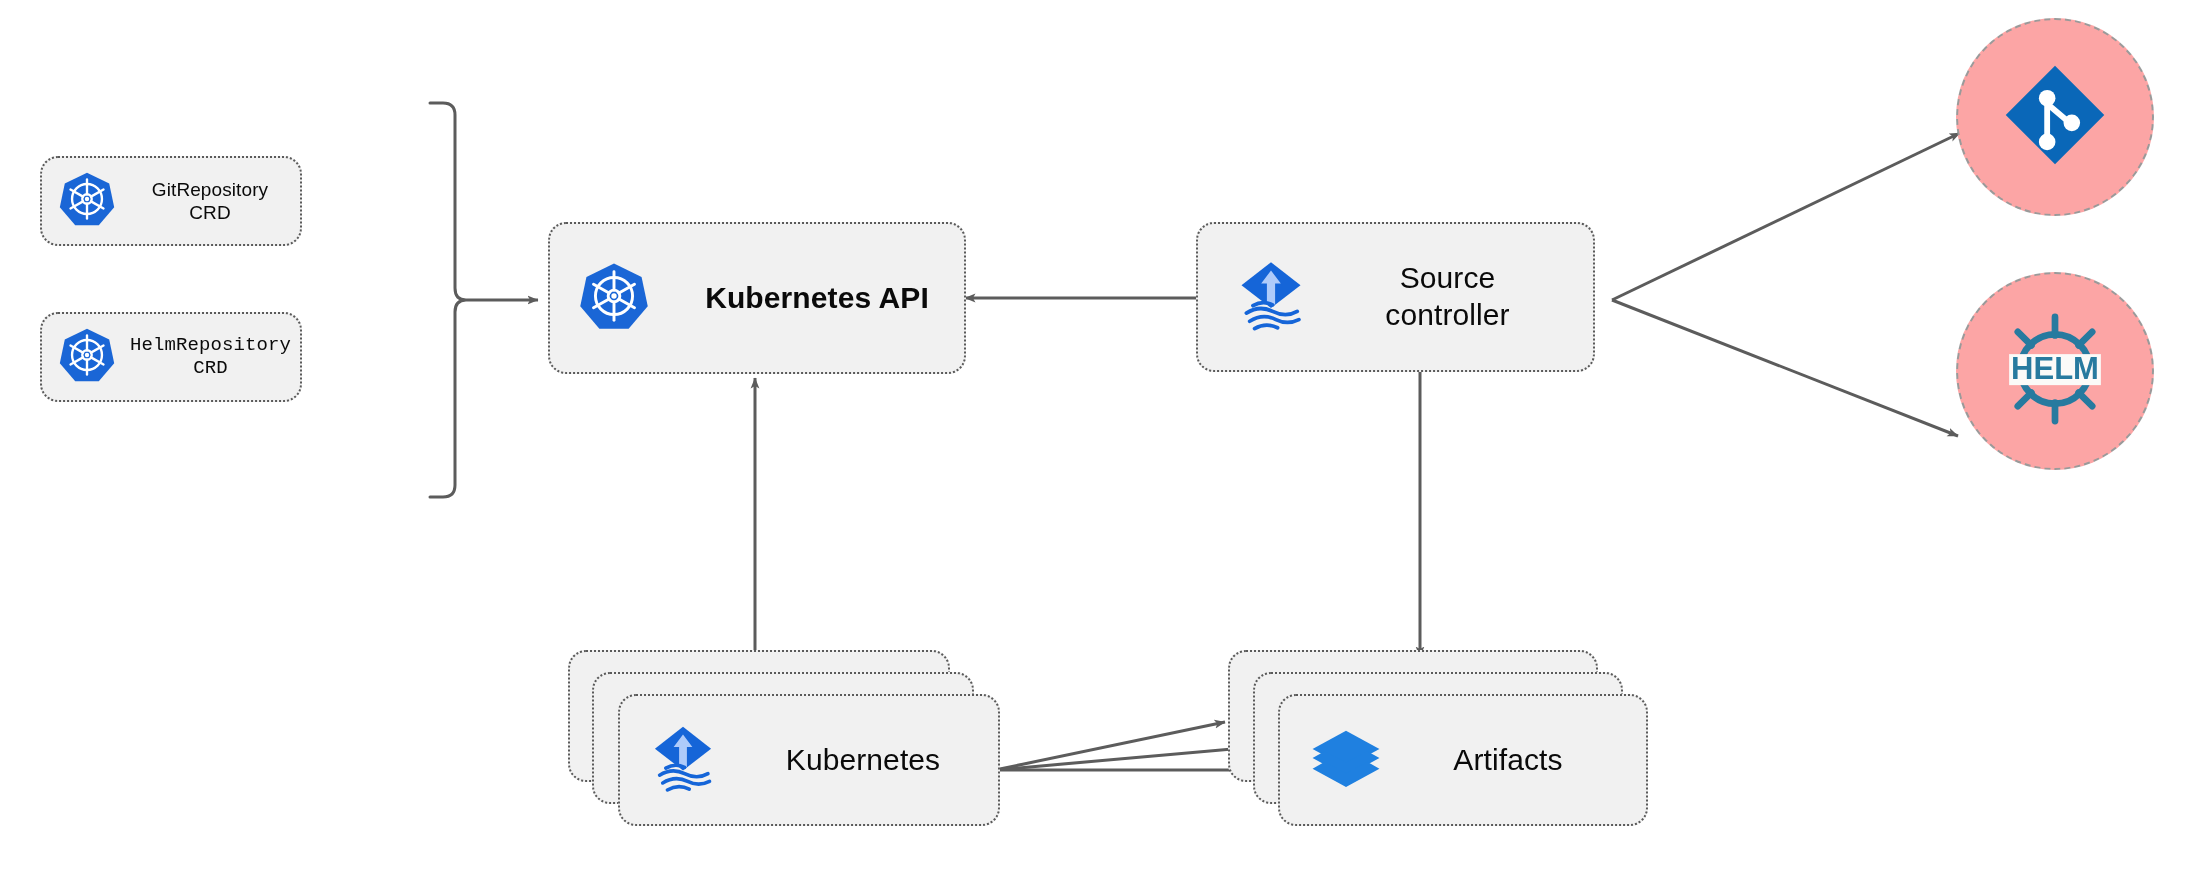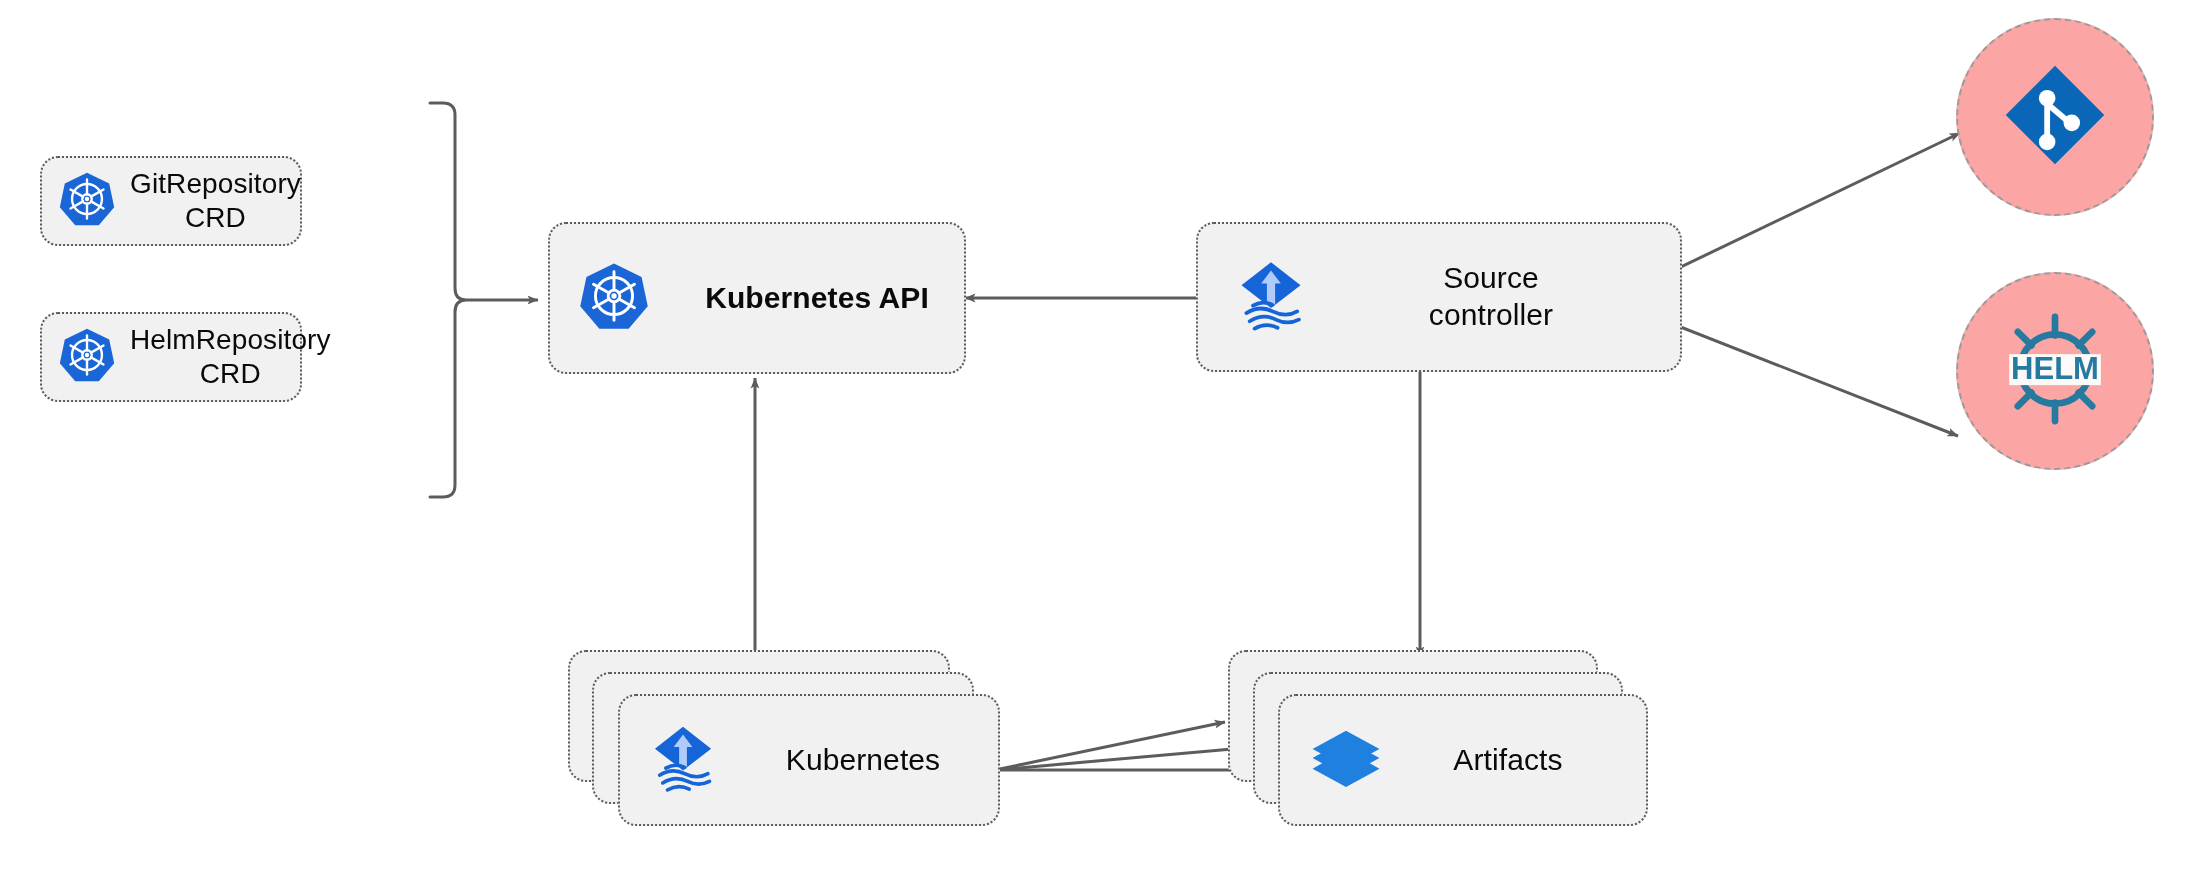--- a/index.html
+++ b/index.html
@@ -39,21 +39,21 @@
     letter-spacing:.1px;
   }
   .node.ghost{
     background:#f1f1f1;
   }
   .crd{
     width:262px; height:90px;
     padding-left:16px;
     gap:14px;
   }
-  .crd .label{font-size:28px;}
+  .crd .label{font-size:19px;}
   .icon{flex:0 0 auto;display:block;}
   .circlenode{
     position:absolute;
     box-sizing:border-box;
     border:2.5px dashed #9a9a9a;
     border-radius:50%;
     background:#fca5a5;
     display:flex;
     align-items:center;
     justify-content:center;
@@ -106,21 +106,21 @@
           <line x1="13.8" y1="42.5" x2="27.6" y2="34.6"></line>
           <line x1="36.4" y1="29.4" x2="50.2" y2="21.5"></line>
         </g>
         <circle cx="32" cy="32" r="2.4" fill="#ffffff"></circle>
       </svg>
     </span>
     <span class="label" style="flex:1; margin-right:10px;">GitRepository
 CRD</span>
   </div>
 
-  <div class="node crd" style="left:40px; top:312px;">
+  <div class="node crd" style="left:40px; top:312px;font-family:Liberation Mono, monospace;">
     <span class="icon">
       <svg width="58" height="58" viewBox="0 0 64 64">
         <path d="M32 3 L56.5 15 L62 41 L45 61 L19 61 L2 41 L7.5 15 Z" fill="#1a66d6"></path>
         <g fill="none" stroke="#ffffff" stroke-width="2.6" stroke-linecap="round">
           <circle cx="32" cy="32" r="16.5"></circle>
           <circle cx="32" cy="32" r="5.2"></circle>
           <line x1="32" y1="10.5" x2="32" y2="26.8"></line>
           <line x1="32" y1="37.2" x2="32" y2="53.5"></line>
           <line x1="13.8" y1="21.5" x2="27.6" y2="29.4"></line>
           <line x1="36.4" y1="34.6" x2="50.2" y2="42.5"></line>
@@ -147,21 +147,21 @@
           <line x1="36.4" y1="34.6" x2="50.2" y2="42.5"></line>
           <line x1="13.8" y1="42.5" x2="27.6" y2="34.6"></line>
           <line x1="36.4" y1="29.4" x2="50.2" y2="21.5"></line>
         </g>
         <circle cx="32" cy="32" r="2.4" fill="#ffffff"></circle>
       </svg>
     </span>
     <span class="label" style="flex:1; margin-right:18px;">Kubernetes API</span>
   </div>
 
-  <div class="node" style="left:1196px; top:222px; width:486px; height:150px; padding-left:32px; gap:14px;">
+  <div class="node" style="left:1196px; top:222px; width:399px; height:150px; padding-left:32px; gap:14px;">
     <span class="icon">
       <svg width="82" height="82" viewBox="0 0 100 100">
         <path d="M50 10 L86 38 L50 66 L14 38 Z" fill="#1565d8"></path>
         <path d="M50 20 L62 36 L55 36 L55 62 L45 62 L45 36 L38 36 Z" fill="#aecbfa"></path>
         <g stroke="#1565d8" stroke-width="4.6" fill="none" stroke-linecap="round">
           <path d="M20 72 Q36 62 52 70 Q68 78 82 70"></path>
           <path d="M24 82 Q40 72 56 80 Q70 87 84 80"></path>
           <path d="M30 91 Q44 83 58 90"></path>
           <path d="M28 63 Q40 56 52 62"></path>
         </g>

